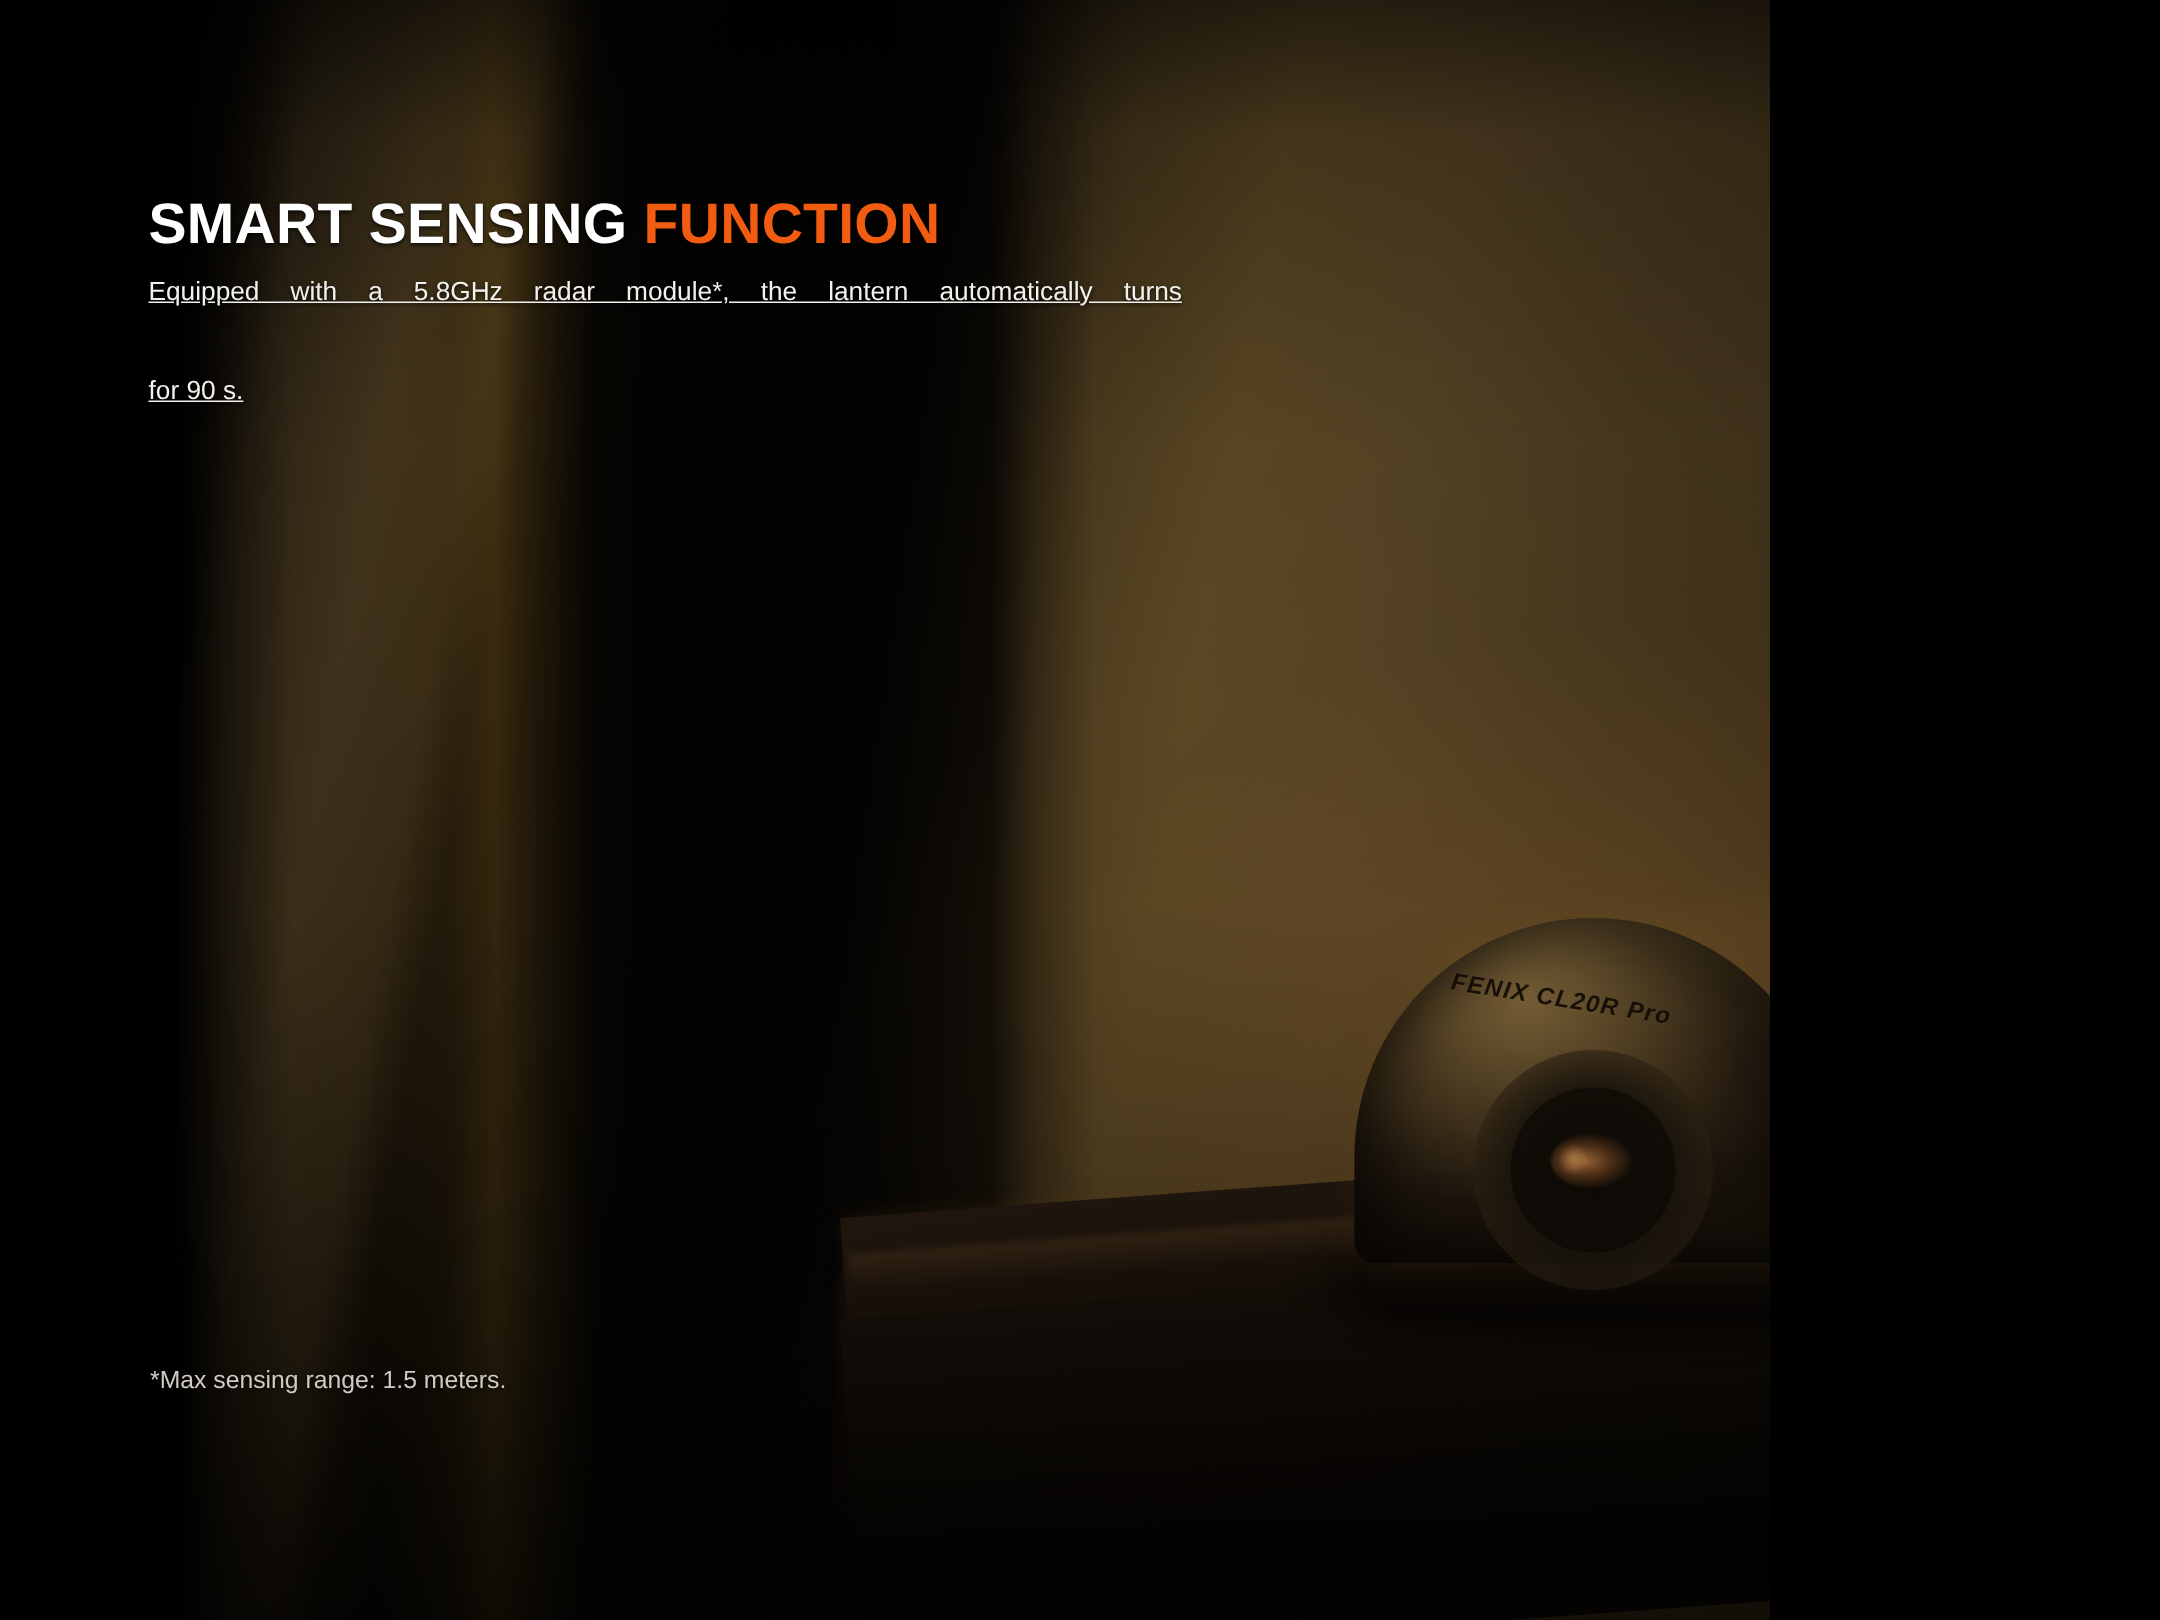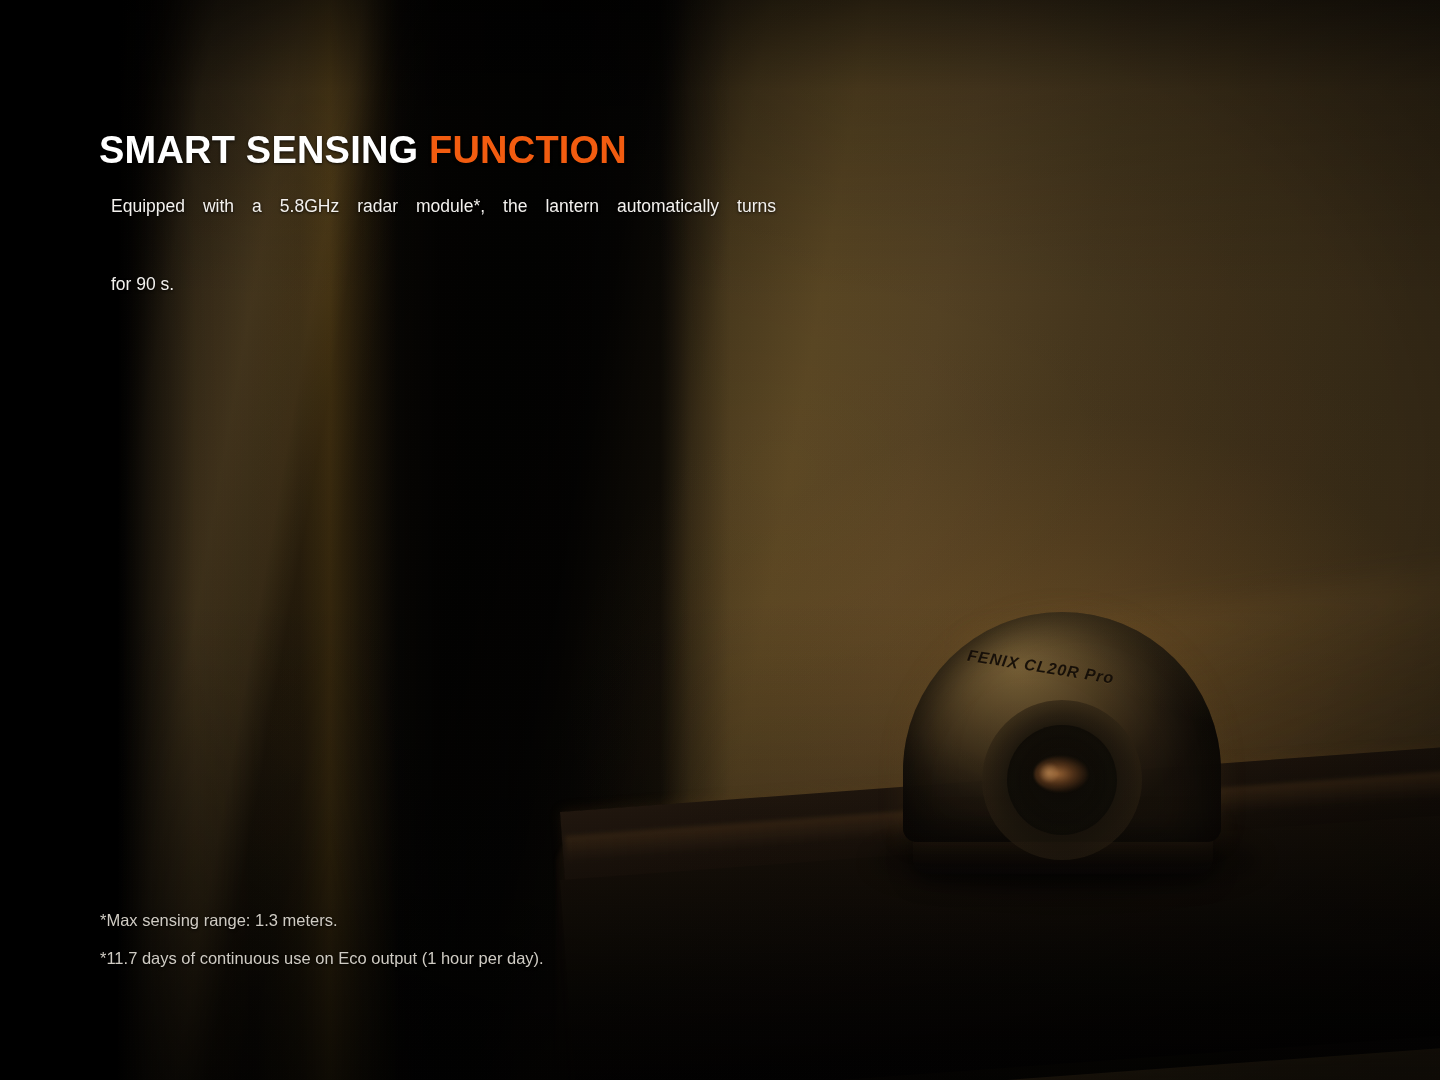--- a/index.html
+++ b/index.html
@@ -2,21 +2,21 @@
 <html><head>
 <meta charset="utf-8">
 <style>
   html, body {
     margin: 0;
     padding: 0;
     background: #000;
   }
   #scene {
     position: relative;
-    width: 1440px;
+    width: 1180px;
     height: 1080px;
     overflow: hidden;
     background: #0a0705;
     font-family: "Liberation Sans", sans-serif;
   }
 
   
   .layer { position: absolute; inset: 0; pointer-events: none; }
 
   
@@ -266,21 +266,21 @@
 
   #paragraph {
     left: 99px; top: 178px;
     width: 689px;
     font-size: 17.5px;
     line-height: 33px;
     color: #f3f1ee;
     text-align: justify;
     text-shadow: 0 1px 3px rgba(0,0,0,0.8);
   }
-  #paragraph p { margin: 12px; }
+  #paragraph p { margin: 0; text-decoration: underline; }
   #paragraph p::after {
     content: "";
     display: inline-block;
     width: 100%;
   }
   #paragraph p.lastline::after { display: none; }
 
   #footnotes {
     left: 100px; top: 902px;
     width: 720px;
@@ -334,17 +334,16 @@
   <div class="layer grain"></div>
 
   <h1 class="text-block" id="headline"><span>SMART SENSING </span><span class="accent">FUNCTION</span></h1>
 
   <div class="text-block" id="paragraph">
     <p>Equipped with a 5.8GHz radar module*, the lantern automatically turns</p>
     <p class="lastline">for 90 s.</p>
   </div>
 
   <div class="text-block" id="footnotes">
-    <div>*Max sensing range: 1.3 meters.</div>
-    <div>*11.7 days of continuous use on Eco output (1 hour per day).</div>
+    <div>*Max sensing range: 1.5 meters.</div>
   </div>
 
 </div>
 
 </body></html>

